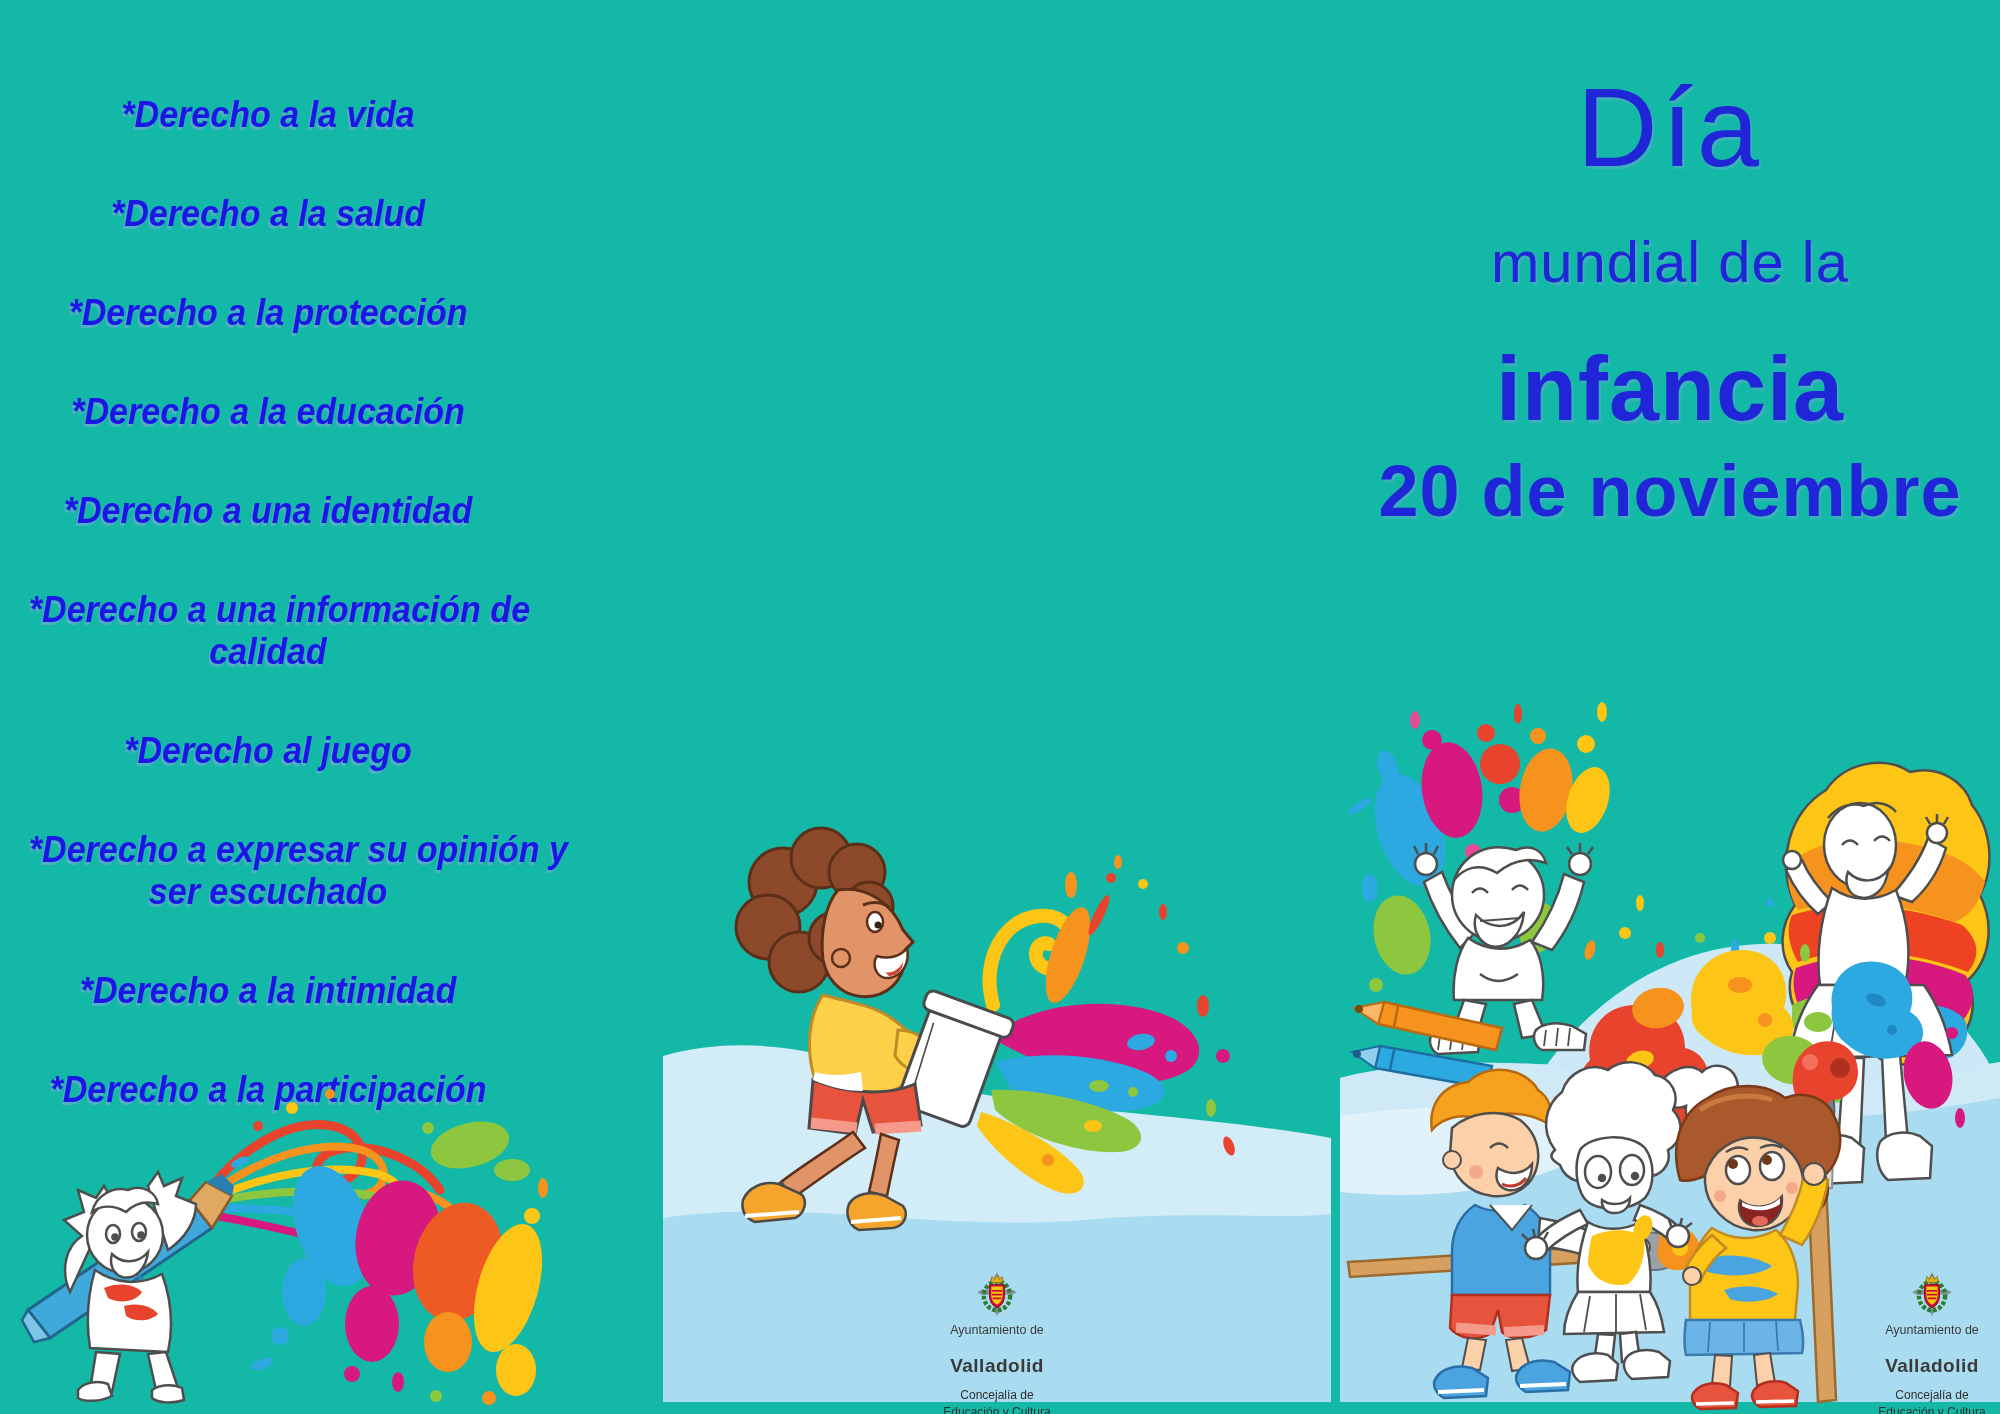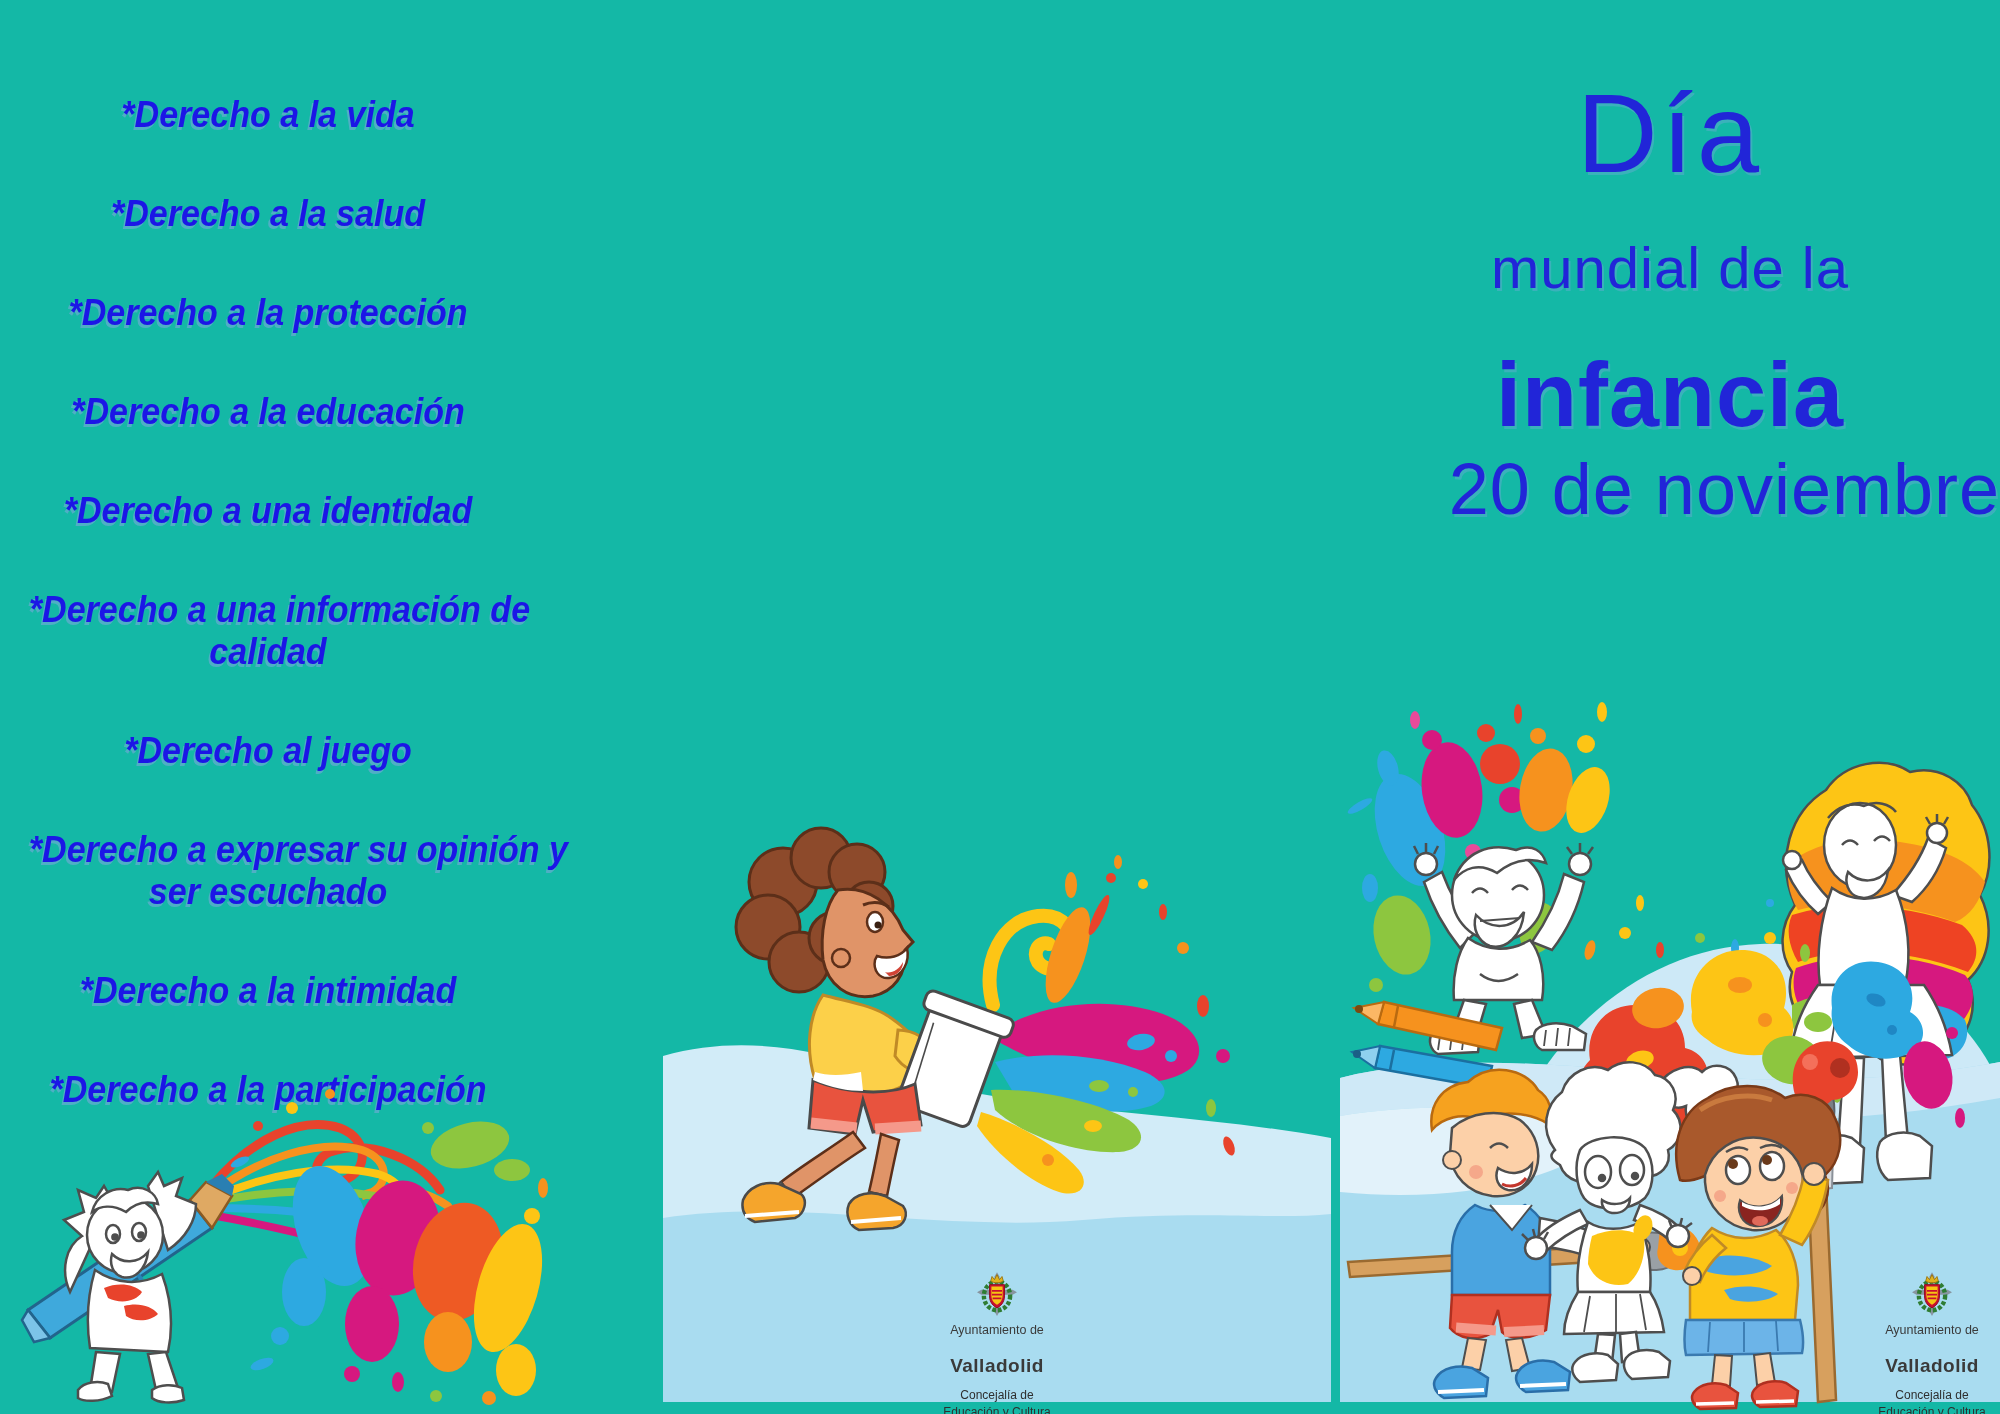--- a/index.html
+++ b/index.html
@@ -11,26 +11,26 @@
   .panel-right{left:1340px;width:660px;}
 
   
   .rights-list{position:absolute;left:8px;top:94px;width:520px;text-align:center;
                color:#1b16e6;font-weight:bold;font-style:italic;font-size:37px;line-height:42px;
                text-shadow:-2px 3px 0 rgba(150,165,235,.45);}
   .rights-item{margin-bottom:57px;transform:scaleX(.92);transform-origin:50% 50%;}
   .rights-item .line{white-space:nowrap;}
 
   
-  .title-block{position:absolute;left:0;top:76px;width:660px;text-align:center;color:#2125d8;
+  .title-block{position:absolute;left:0;top:70px;width:660px;text-align:center;color:#2125d8;
                text-shadow:2px 3px 0 rgba(150,165,235,.30);}
   .title-dia{font-size:112px;line-height:116px;font-weight:400;letter-spacing:4px;}
   .title-mundial{font-size:58px;line-height:92px;font-weight:400;margin-top:30px;letter-spacing:1px;}
   .title-infancia{font-size:90px;line-height:94px;font-weight:bold;margin-top:34px;letter-spacing:1px;}
-  .title-date{font-size:72px;line-height:78px;font-weight:400;margin-top:8px;letter-spacing:1px;text-align:right;}
+  .title-date{font-size:72px;line-height:78px;font-weight:700;margin-top:16px;letter-spacing:1px;}
 
   
   .art-left{position:absolute;left:0;top:890px;width:660px;height:524px;}
   .art-middle{position:absolute;left:0;top:0;width:668px;height:1414px;}
   .art-right{position:absolute;left:0;top:0;width:660px;height:1414px;}
 
   
   .logo{position:absolute;top:1272px;width:220px;text-align:center;color:#3c3c3c;z-index:5;}
   .logo-middle{left:50%;transform:translateX(-50%);}
   .logo-right{left:482px;}

